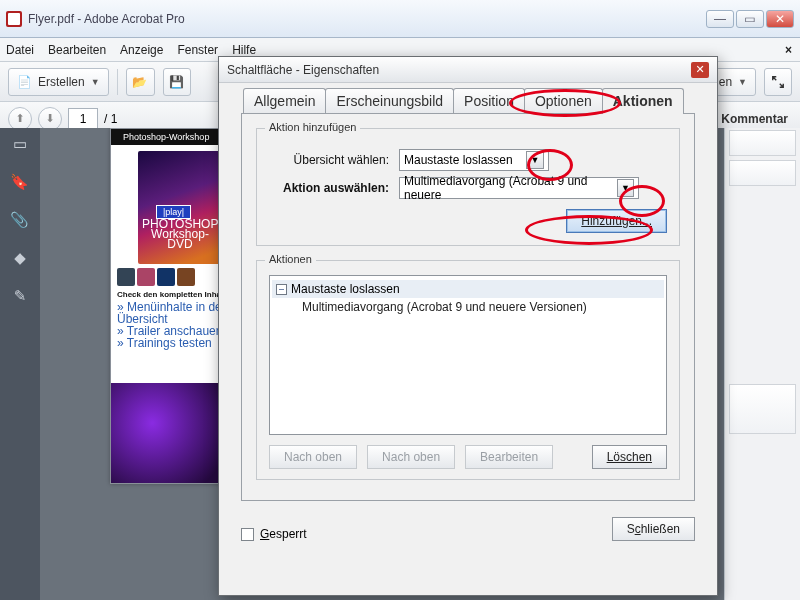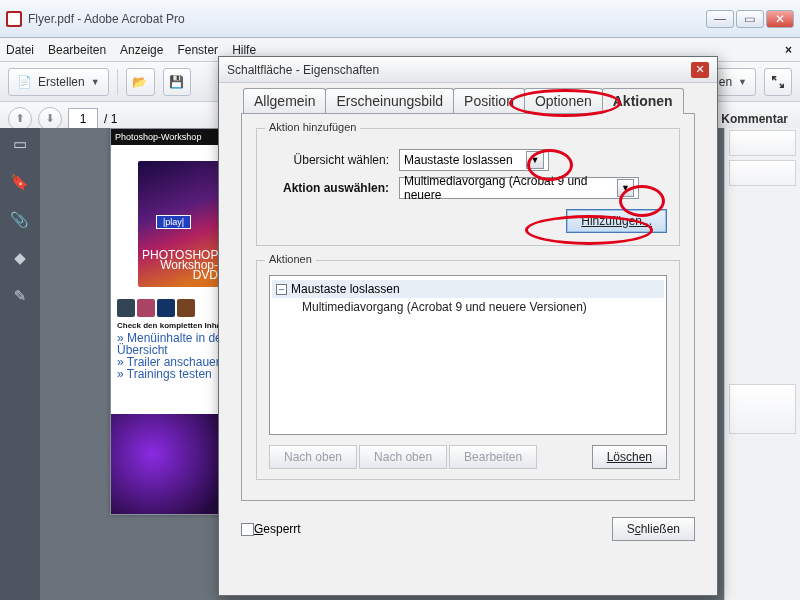--- a/index.html
+++ b/index.html
@@ -18,25 +18,25 @@
   .tbtn { height:28px; border:1px solid #b8c1cb; border-radius:3px; background:linear-gradient(#ffffff,#ebeef2); display:flex; align-items:center; padding:0 8px; gap:6px; color:#333;}
   .tbtn .tri{font-size:9px;color:#555;}
   .navbar { height:34px; background:linear-gradient(#f8f9fa,#e7eaee); border-bottom:1px solid #c8cfd6; display:flex; align-items:center; padding:0 8px; gap:6px;}
   .circ{width:24px;height:24px;border:1px solid #b8c1cb;border-radius:12px;background:linear-gradient(#fff,#ebeef2);display:flex;align-items:center;justify-content:center;color:#888;font-size:11px;}
   .pgnum{width:30px;height:22px;border:1px solid #aab3bd;background:#fff;text-align:center;line-height:20px;}
   .main { position:absolute; top:128px; bottom:0; left:0; right:0; display:flex;}
   .leftrail{width:40px;background:#4d5560;display:flex;flex-direction:column;align-items:center;padding-top:6px;gap:18px;}
   .leftrail .ic{width:20px;height:20px;color:#c7cdd5;display:flex;align-items:center;justify-content:center;font-size:15px;}
   .docarea{flex:1;background:#6a727b;position:relative;overflow:hidden;}
   .doc{position:absolute;left:70px;top:0;width:140px;background:#fff;border:1px solid #8a9099;box-shadow:0 0 4px rgba(0,0,0,.3);}
-  .doc .hd{background:#111;color:#fff;font-size:9px;padding:3px 4px;}
+  .doc .hd{background:#111;color:#fff;font-size:9px;padding:3px 12px;}
   .doc .body{padding:4px;}
-  .cover{width:84px;height:126px;margin:12px auto;background:linear-gradient(160deg,#1a0840,#5a1d7a 40%,#b02060 60%,#d87020 90%);position:relative;border-radius:2px;}
+  .cover{width:84px;height:113px;margin:2px auto;background:linear-gradient(160deg,#1a0840,#5a1d7a 40%,#b02060 60%,#d87020 90%);position:relative;border-radius:2px;}
   .play{position:absolute;left:18px;top:54px;background:#1f3fbf;color:#fff;font-size:9px;padding:1px 6px;border:1px solid #fff;}
-  .cover .tag{position:absolute;bottom:6px;left:4px;right:4px;text-align:right;color:#fff;font-size:7px;line-height:8px;}
+  .cover .tag{position:absolute;bottom:14px;left:4px;right:4px;text-align:center;color:#fff;font-size:7px;line-height:8px;}
   .thumbs{display:flex;gap:2px;margin:4px 2px;}
   .thumbs div{width:18px;height:18px;background:#345;border-radius:2px;}
   .stars{color:#f6a700;font-size:10px;margin:2px 2px;}
   .stars .lnk{color:#2a5db0;font-size:8px;text-decoration:underline;}
   .chk{font-size:8px;font-weight:bold;margin:4px 2px 2px;color:#111;}
   .links{font-size:8px;color:#2a5db0;margin:0 2px;line-height:12px;}
   .swirl{margin-top:30px;height:100px;background:radial-gradient(circle at 30% 40%,#8a2be2,#24093e 70%);}
   .rightpanel{width:76px;background:#f1f2f4;border-left:1px solid #c8cfd6;}
   .rp-hdr{height:30px;border-bottom:1px solid #c8cfd6;display:flex;align-items:center;justify-content:center;background:linear-gradient(#fff,#e8ebef);}
   .rp-box{height:26px;margin:4px;border:1px solid #d0d4d9;background:linear-gradient(#fff,#f0f2f5);}
@@ -57,21 +57,21 @@
   .sel.sm{flex:0 0 150px;}
   .sel .arrow{margin-left:auto;width:18px;height:18px;border:1px solid #8f959c;background:linear-gradient(#fdfdfd,#dde1e6);display:flex;align-items:center;justify-content:center;font-size:9px;}
   .btn{height:24px;border:1px solid #8f959c;background:linear-gradient(#fefefe,#e5e8ec);padding:0 14px;display:inline-flex;align-items:center;color:#222;}
   .btn.primary{border:1px solid #4a79b8;background:linear-gradient(#e8f1fb,#c9ddf3);box-shadow:0 0 0 1px #9cc1e8 inset;}
   .btn.disabled{color:#9a9fa5;border-color:#c6cace;}
   .btnrow{display:flex;justify-content:flex-end;gap:8px;margin-top:10px;}
   .listbox{border:1px solid #8f959c;background:#fff;height:160px;padding:4px 2px;overflow:auto;}
   .listhdr{display:flex;align-items:center;gap:4px;padding:2px 4px;background:#e8eef5;}
   .listhdr .mi{width:11px;height:11px;border:1px solid #6f7884;display:flex;align-items:center;justify-content:center;font-size:9px;line-height:9px;color:#20407a;background:#fff;}
   .listsub{padding:2px 4px 2px 30px;color:#222;}
-  .dlg-ftr{display:flex;align-items:center;padding:6px 22px 0;}
+  .dlg-ftr{display:flex;align-items:flex-end;padding:6px 22px 0;gap:6px;}
   .chkbx{width:13px;height:13px;border:1px solid #7e858c;background:#fff;}
   .dlg-ftr .sp{flex:1;}
   .redring{position:absolute;border:3px solid #e1001a;border-radius:50%;pointer-events:none;}
   .expand-ic svg{width:14px;height:14px;}
 </style>
 </head>
 <body>
 
 <div class="titlebar">
   <div class="appicon"></div>
@@ -206,21 +206,21 @@
 
     <div class="grp" style="padding-bottom:10px;">
       <div class="legend">Aktionen</div>
       <div class="listbox">
         <div class="listhdr">
           <div class="mi">–</div>
           <span>Maustaste loslassen</span>
         </div>
         <div class="listsub">Multimediavorgang (Acrobat 9 und neuere Versionen)</div>
       </div>
-      <div class="btnrow" style="justify-content:flex-start;gap:2px;">
+      <div class="btnrow" style="justify-content:flex-start;gap:10px;">
         <div class="btn disabled">Nach oben</div>
         <div class="btn disabled">Nach oben</div>
         <div class="btn disabled">Bearbeiten</div>
         <div class="btn" style="margin-left:auto">
             <u>Löschen</u>
           </div>
       </div>
     </div>
   </div>
 

